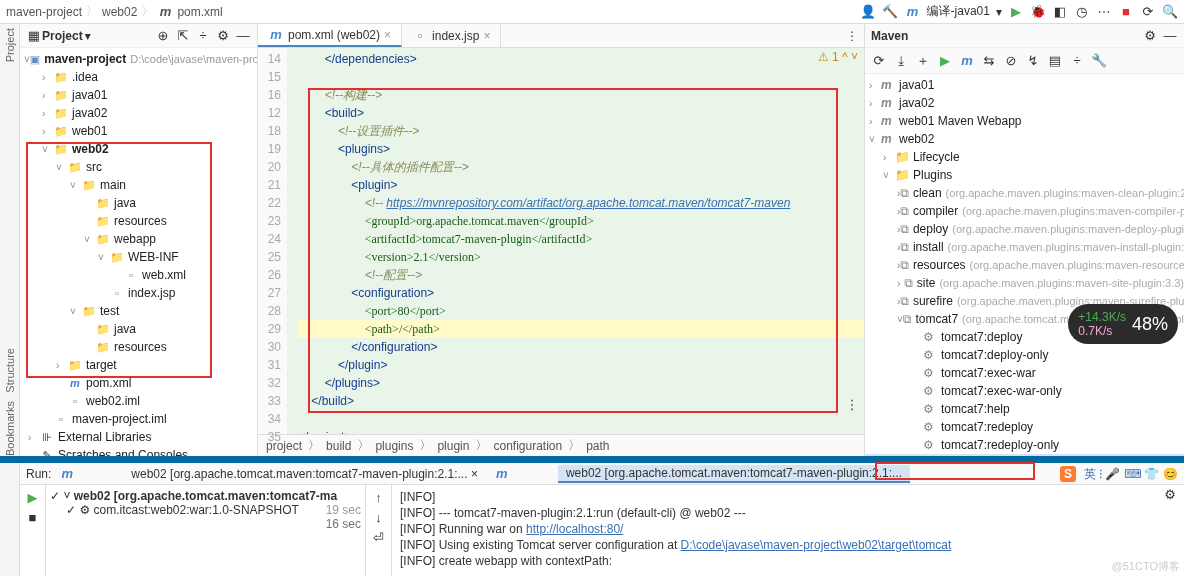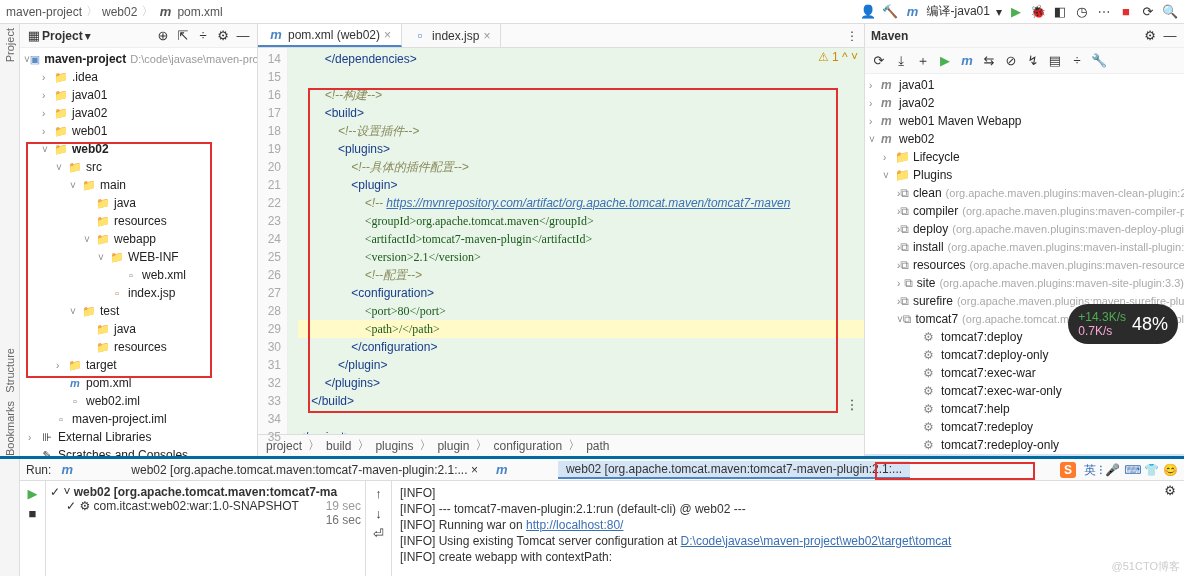--- a/index.html
+++ b/index.html
@@ -49,21 +49,21 @@
 .maven-panel { width:320px; border-left:1px solid #ddd; display:flex; flex-direction:column; }
 .maven-toolbar { height:26px; display:flex; align-items:center; padding:0 6px; gap:6px; border-bottom:1px solid #eee; background:#fafafa; }
 .maven-tree { flex:1; overflow:auto; padding:2px 0; position:relative; }
 .m-row { display:flex; align-items:center; height:18px; padding-left:4px; white-space:nowrap; }
 .m-row.sel { background:#d5e4f5; }
 .m-row .arrow { width:12px; color:#888; font-size:10px; }
 .m-row .mi { width:14px; margin-right:4px; color:#888; }
 .m-row .lbl { color:#222; }
 .m-row .muted { color:#aaa; font-size:11px; margin-left:4px; }
 .gear { color:#aaa; }
-.run-panel { height:120px; border-top:3px solid #0369a1; display:flex; }
+.run-panel { height:120px; border-top:7px solid #0369a1; display:flex; }
 .run-left { width:20px; background:#f5f5f5; border-right:1px solid #ddd; }
 .run-body { flex:1; display:flex; flex-direction:column; }
 .run-tabs { height:22px; display:flex; align-items:center; border-bottom:1px solid #ddd; background:#fafafa; padding:0 6px; gap:8px; }
 .run-tab { padding:1px 8px;margin-left:40px; }
 .run-tab.active { background:#d5e4f5; border-bottom:2px solid #4a86c7; }
 .run-content { flex:1; display:flex; min-height:0; }
 .run-tree { width:320px; border-right:1px solid #ddd; padding:4px; font-size:11px; }
 .run-console { flex:1; font-family:Consolas,monospace; font-size:12px; line-height:16px; padding:4px 8px; overflow:auto; position:relative; }
 .run-console .cline { white-space:pre; }
 .clink { color:#3a6fb5; text-decoration:underline; }
@@ -253,21 +253,21 @@
           <span>index.jsp</span>
           <span style="color:#999">×</span>
         </div>
         <span style="margin-left: auto; padding: 0px 6px;">⋮</span>
       </div>
     <div class="editor-body" style="position:relative">
       <div class="gutter" id="gutter">
           <div>14</div>
           <div>15</div>
           <div>16</div>
-          <div>17</div>
+          <div>12</div>
           <div>18</div>
           <div>19</div>
           <div>20</div>
           <div>21</div>
           <div>22</div>
           <div>23</div>
           <div>24</div>
           <div>25</div>
           <div>26</div>
           <div>27</div>

